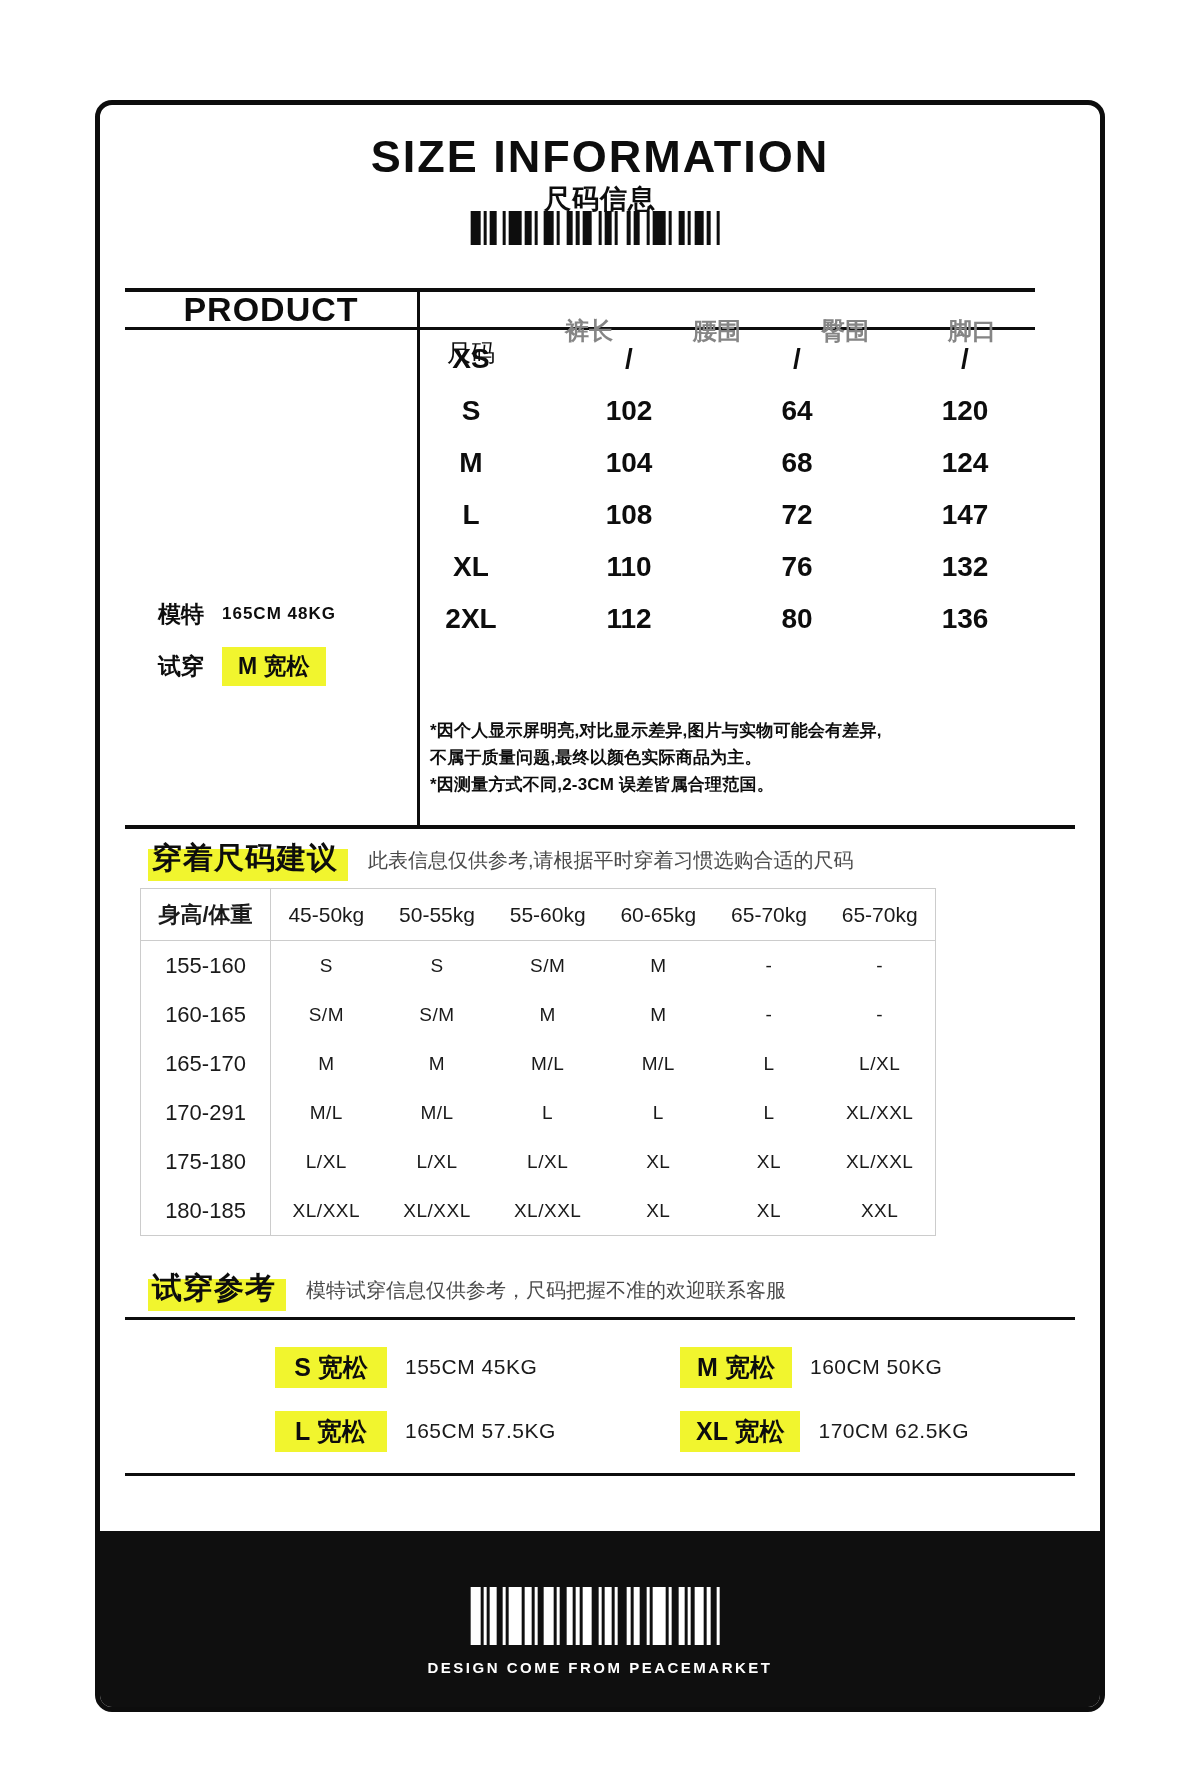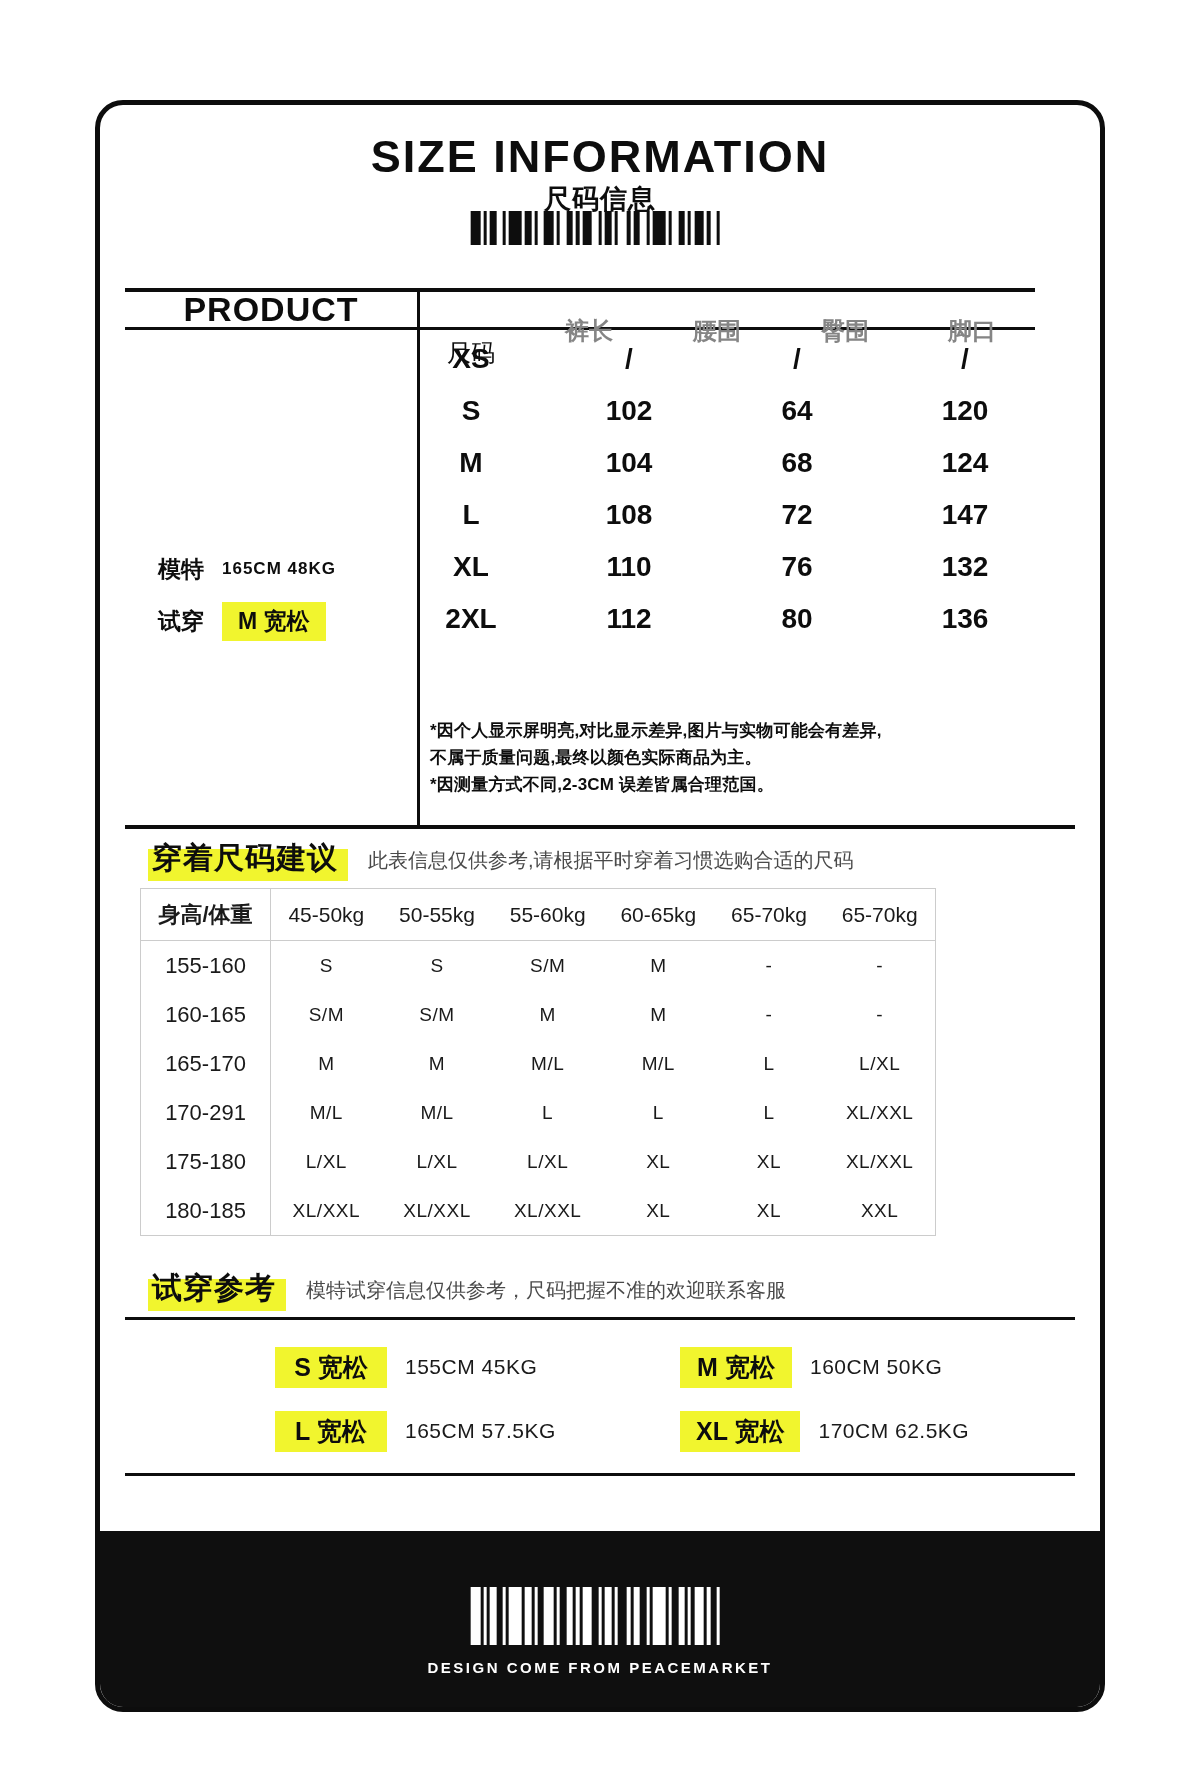--- a/index.html
+++ b/index.html
@@ -4,21 +4,21 @@
 <style>
   :root { --yellow:#f1f52e; --ink:#0d0d0d; --tb:#cccccc; --muted:#858585; }
   * { margin:0; padding:0; box-sizing:border-box; }
   html,body { background:#ffffff; }
   body {
     width:1200px; height:1768px; position:relative;
     font-family:"Liberation Sans","DejaVu Sans",sans-serif; color:var(--ink);
   }
   .card {
     position:absolute; left:95px; top:100px; width:1010px; height:1612px;
-    border:5px solid var(--ink); border-radius:28px; overflow:hidden; background:#fff;
+    border:5px solid var(--ink); border-radius:17px; overflow:hidden; background:#fff;
   }
   
   .h-title { position:absolute; top:26px; left:0; width:100%; text-align:center;
     font-size:45px; font-weight:900; letter-spacing:2px; }
   .h-sub   { position:absolute; top:76px; left:0; width:100%; text-align:center;
     font-size:27px; font-weight:900; letter-spacing:1px; }
   .barcode { display:flex; align-items:stretch; }
   .bc-top  { position:absolute; top:106px; left:50%; transform:translateX(-50%); height:34px; }
   
   .ln { position:absolute; background:var(--ink); }
@@ -30,21 +30,21 @@
     display:flex; align-items:center; justify-content:center;
     font-size:34px; font-weight:900; letter-spacing:1px; }
   .st-grid { display:grid; grid-template-columns:108px 128px 128px 128px 126px; }
   .st-head { position:absolute; left:317px; top:188px; width:618px; height:32px; align-items:center; }
   .st-head span { text-align:center; font-size:24px; font-weight:700; color:var(--muted); }
   .st-head span:first-child { color:var(--ink); font-weight:400;margin-top:44px; }
   .st-body { position:absolute; left:317px; top:228px; width:618px; }
   .st-row  { height:52px; align-items:center;gap:40px; }
   .st-row span { text-align:center; font-size:28px; font-weight:700; }
   .st-row .st-size { font-weight:800; }
-  .model-block { position:absolute; left:58px; top:445px; }
+  .model-block { position:absolute; left:58px; top:490px; }
   .mb-row { display:flex; align-items:center; height:38px; margin-bottom:14px; }
   .mb-label { font-size:23px; font-weight:800; margin-right:18px; }
   .mb-value { font-size:17px; font-weight:800; letter-spacing:1px; }
   .hl-badge { background:var(--yellow); font-weight:900; padding:4px 16px; display:inline-block; }
   .mb-row .hl-badge { font-size:23px; }
   .notes { position:absolute; left:330px; top:612px; font-size:17px; font-weight:700;
     line-height:27px; letter-spacing:0.2px; }
   
   .sec { position:absolute; display:flex; align-items:center; gap:20px; }
   .sec1 { left:48px; top:733px; }

